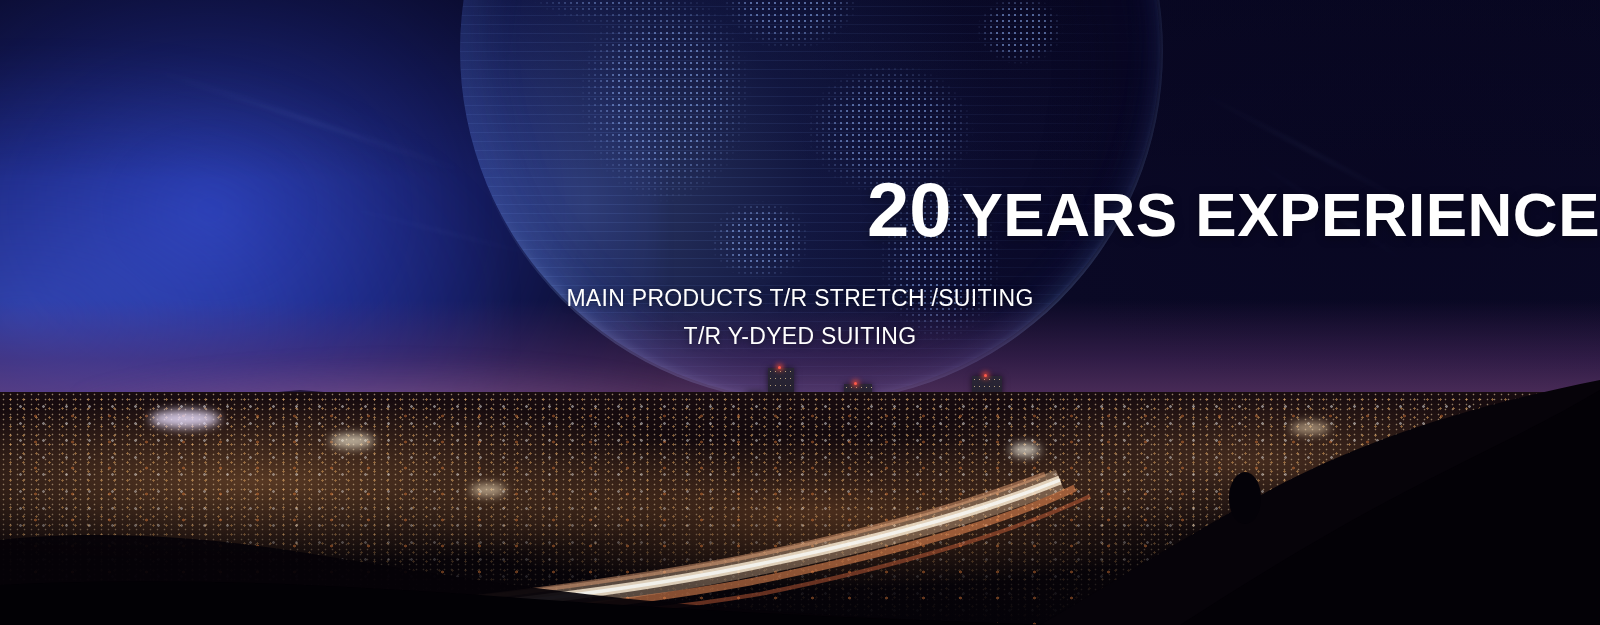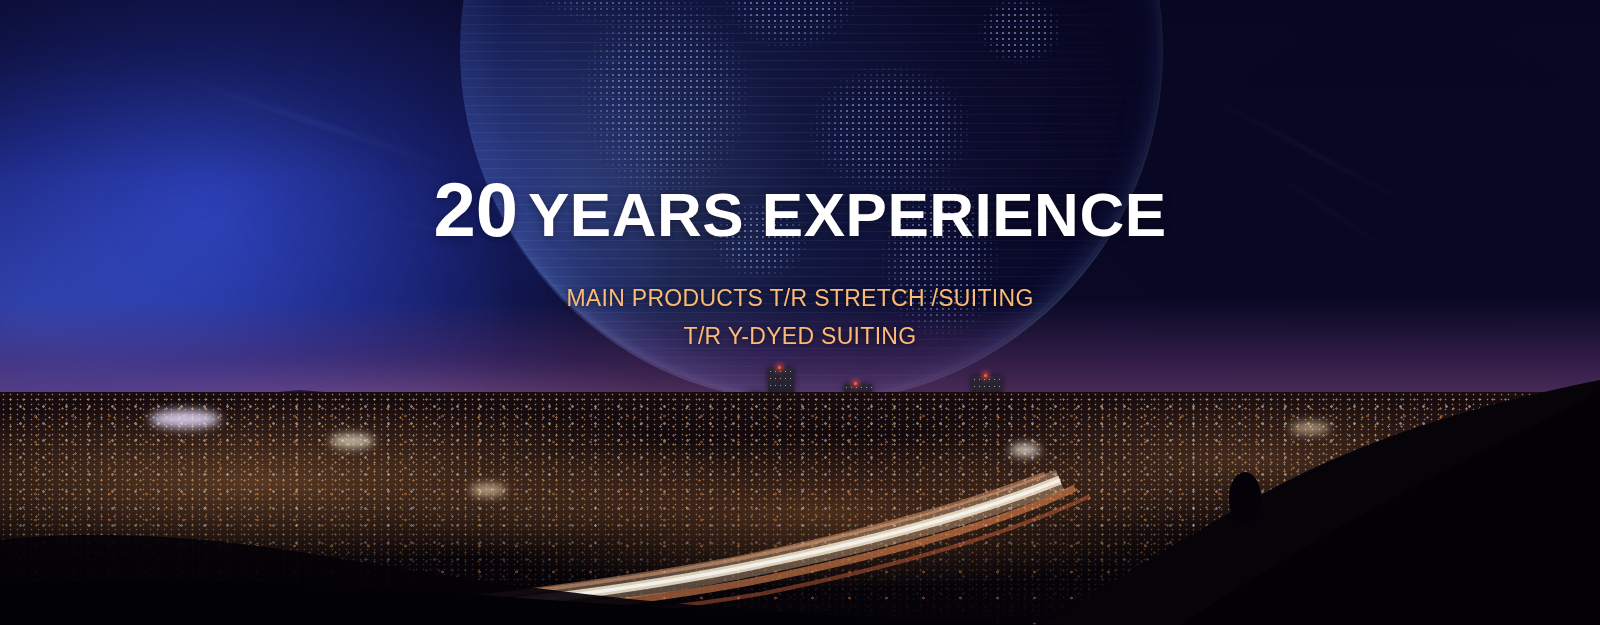--- a/index.html
+++ b/index.html
@@ -280,21 +280,21 @@
   .trails { position: absolute; left: 0; top: 392px; width: 1600px; height: 233px; }
 
   
   .hill { position: absolute; left: 0; top: 380px; width: 1600px; height: 245px; }
 
   
   .headline {
     position: absolute;
     left: 0; top: 172px;
     width: 1600px;
-    text-align: center;
+    text-align: right;
     white-space: nowrap;
     color: #ffffff;
     font-weight: bold;
     letter-spacing: 0.5px;
     text-shadow: 0 2px 10px rgba(0,0,0,0.35);
   }
   .headline .num {
     font-size: 76px;
     line-height: 76px;
     vertical-align: baseline;
@@ -307,21 +307,21 @@
     letter-spacing: 0.5px;
     margin-left: 10px;
   }
 
   .subline {
     position: absolute;
     left: 0;
     width: 1600px;
     text-align: center;
     white-space: nowrap;
-    color: #fdba74;
+    color: #ffffff;
     font-size: 23px;
     letter-spacing: 0.3px;
     text-shadow: 0 1px 6px rgba(0,0,0,0.55);
   }
   .subline.one { top: 285px; }
   .subline.two { top: 323px; }
 </style>
 </head>
 <body>
 

